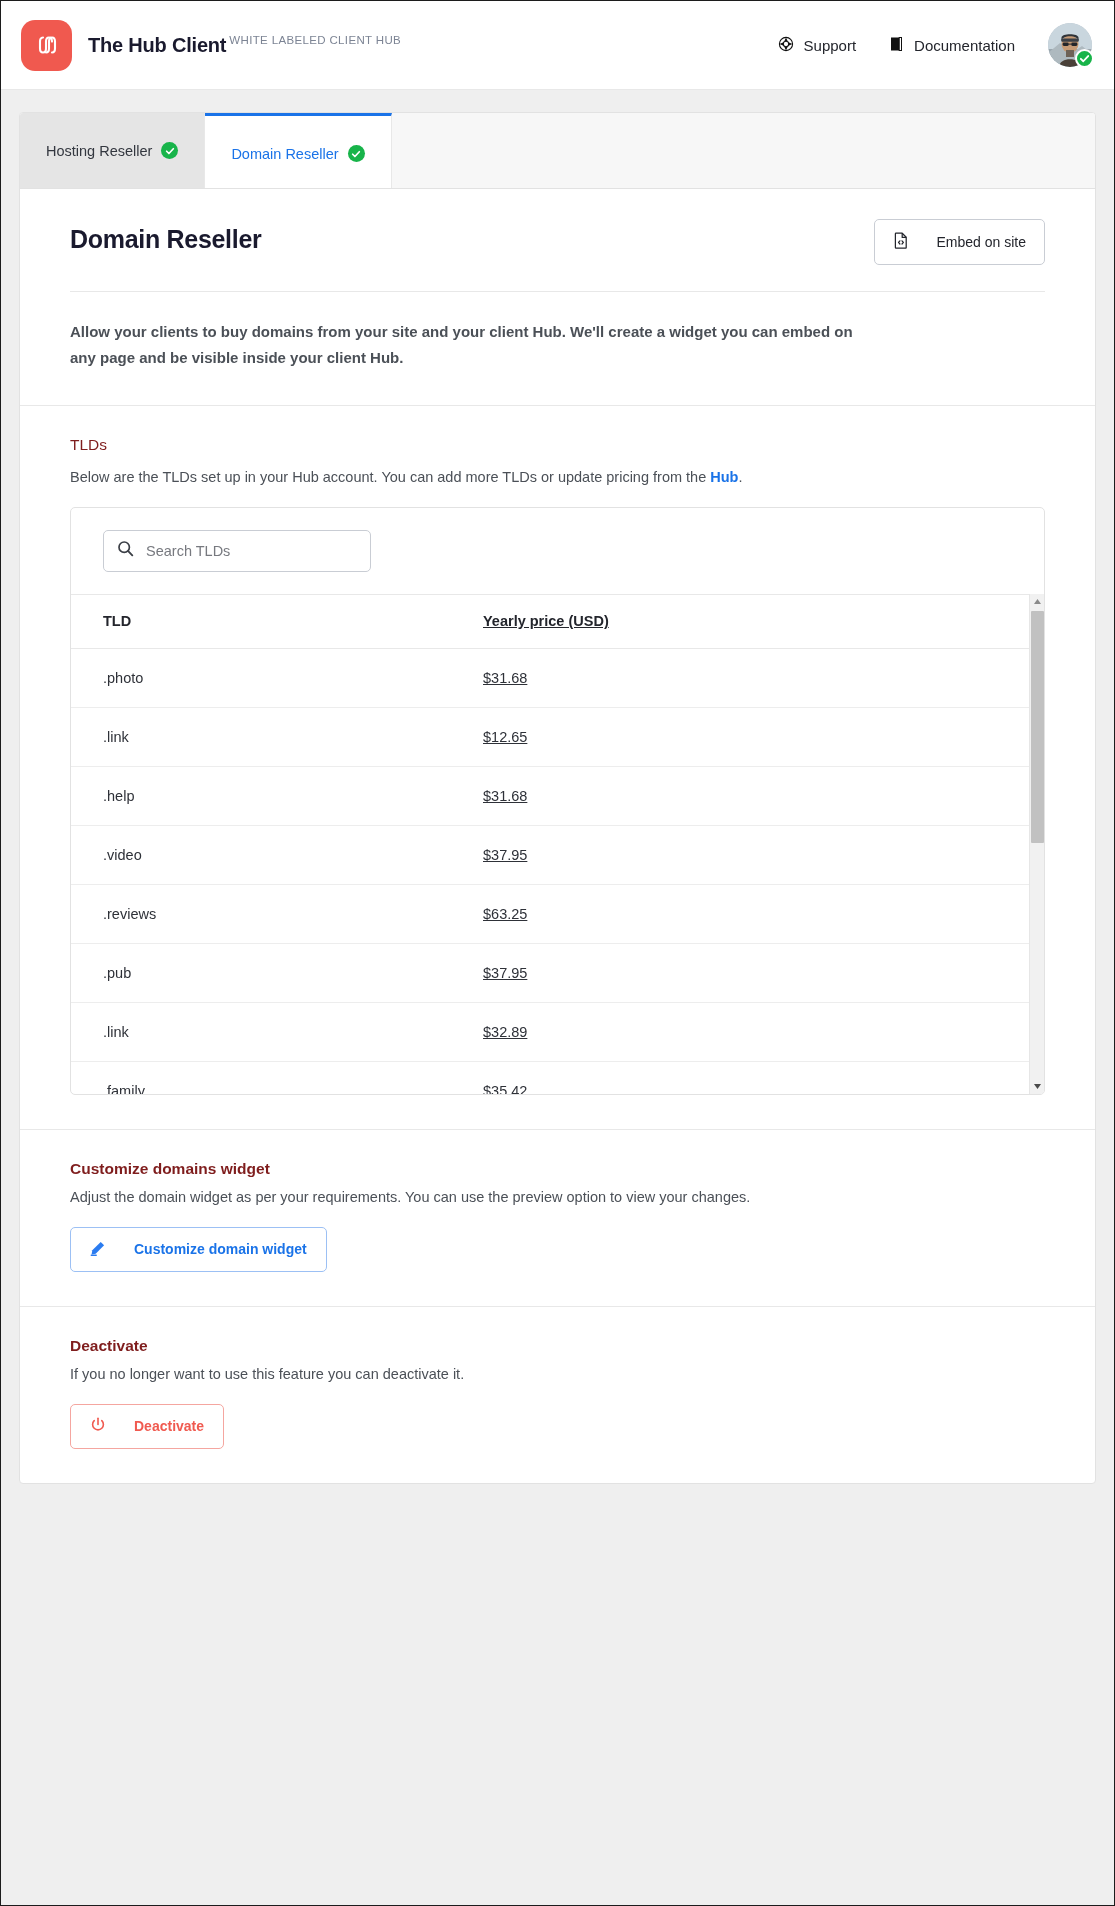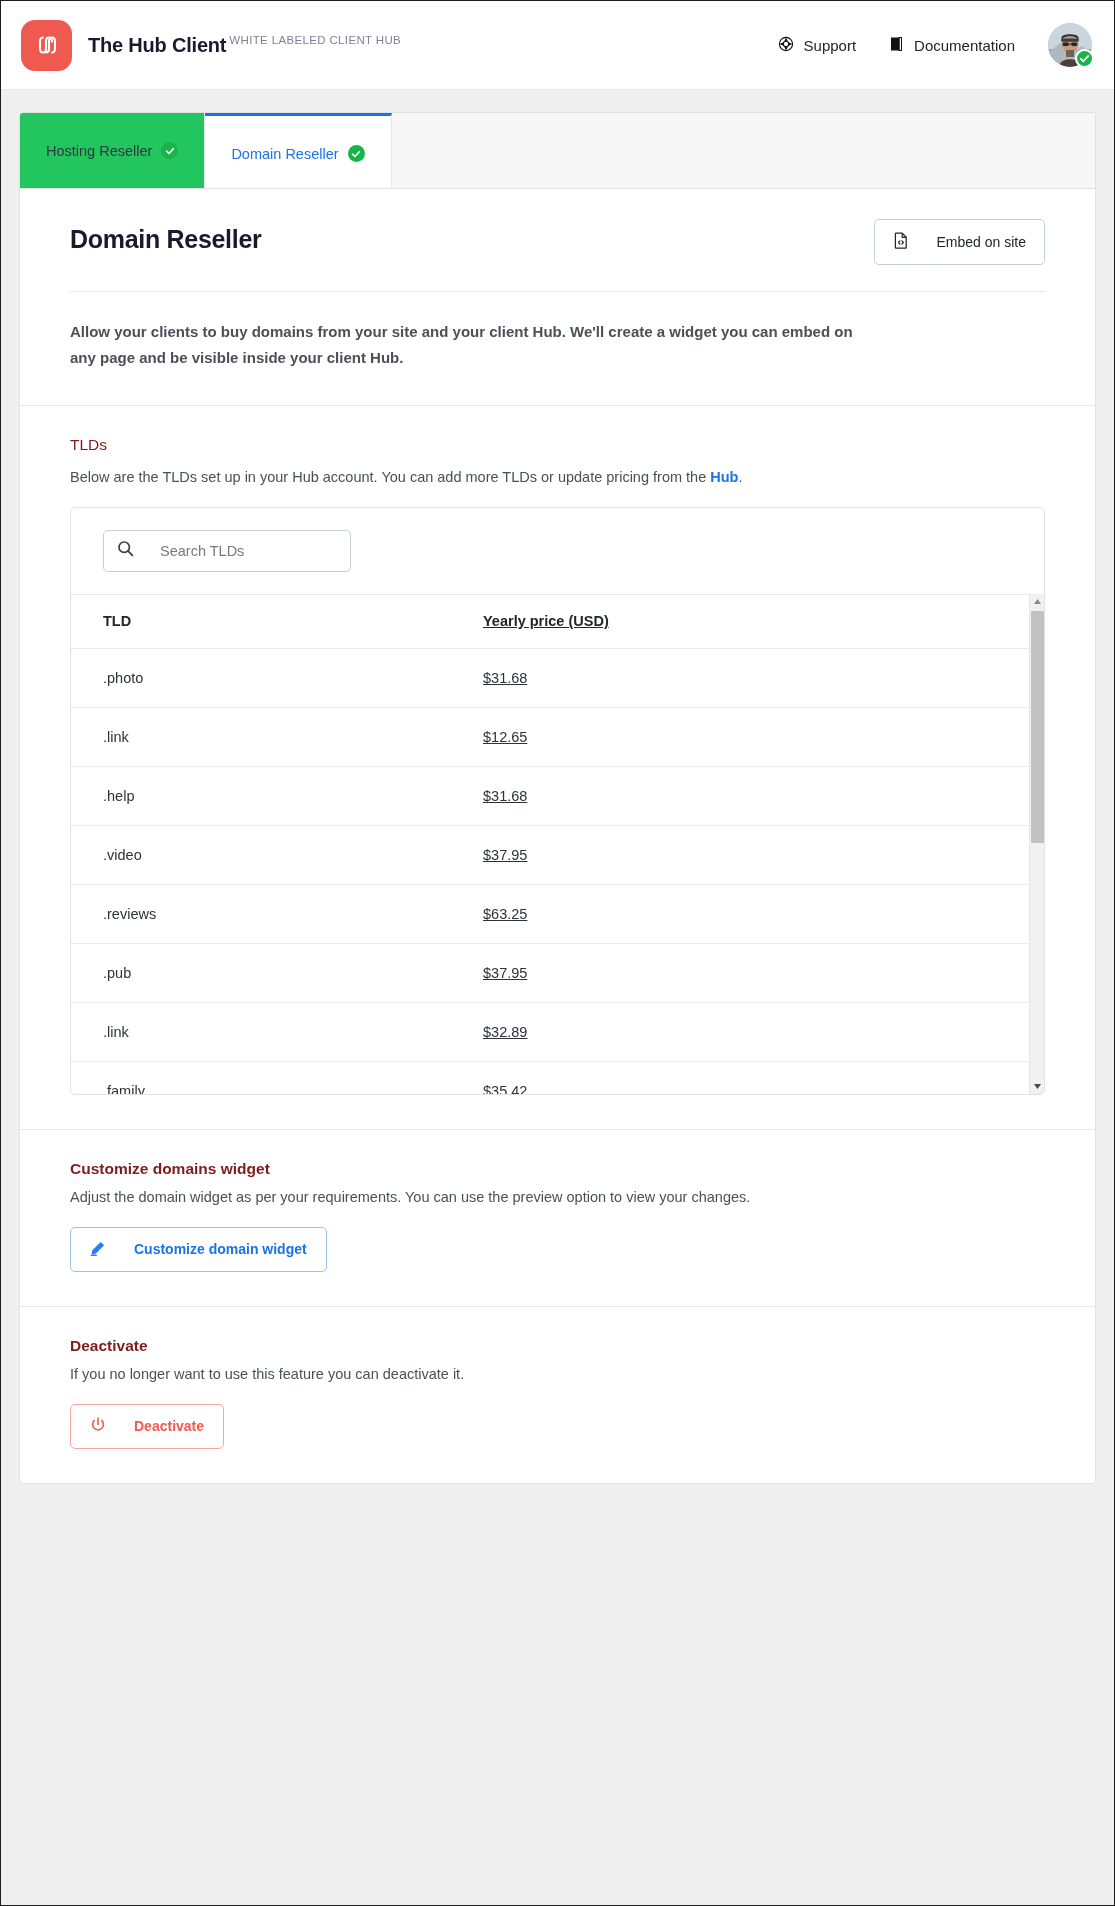--- a/index.html
+++ b/index.html
@@ -83,21 +83,21 @@
     border-bottom: 1px solid #e2e2e2;
     height: 76px;
   }
   .tab {
     display: flex; align-items: center; gap: 9px;
     padding: 0 26px;
     font-size: 14.5px;
     color: #33373f;
     cursor: pointer;
     position: relative;
-    background: #22c55e;
+    background: #e5e5e5;
     border-right: 1px solid #e8e8e8;
   }
   .tab.active {
     background: #ffffff;
     color: #1a73e8;
     border-top: 3px solid #1a73e8;
     padding-top: 3px;
   }
   .check-badge {
     width: 17px; height: 17px; border-radius: 50%;
@@ -140,25 +140,25 @@
 
   
   .tld-panel {
     margin-top: 22px;
     border: 1px solid #e2e2e2;
     border-radius: 5px;
     overflow: hidden;
   }
   .search-row { padding: 22px 32px 22px 32px; }
   .search-box {
-    width: 248px;
+    width: 268px;
     height: 42px;
     border: 1px solid #c9cdd4;
     border-radius: 5px;
-    display: flex; align-items: center; gap: 26px;
+    display: flex; align-items: center; gap: 12px;
     padding: 0 13px;
     cursor: text;
   }
   .search-input {
     border: none; outline: none;
     font-size: 14.5px;
     color: #23252c;
     font-family: "Liberation Sans", sans-serif;
     background: transparent;
     width: 100%;

